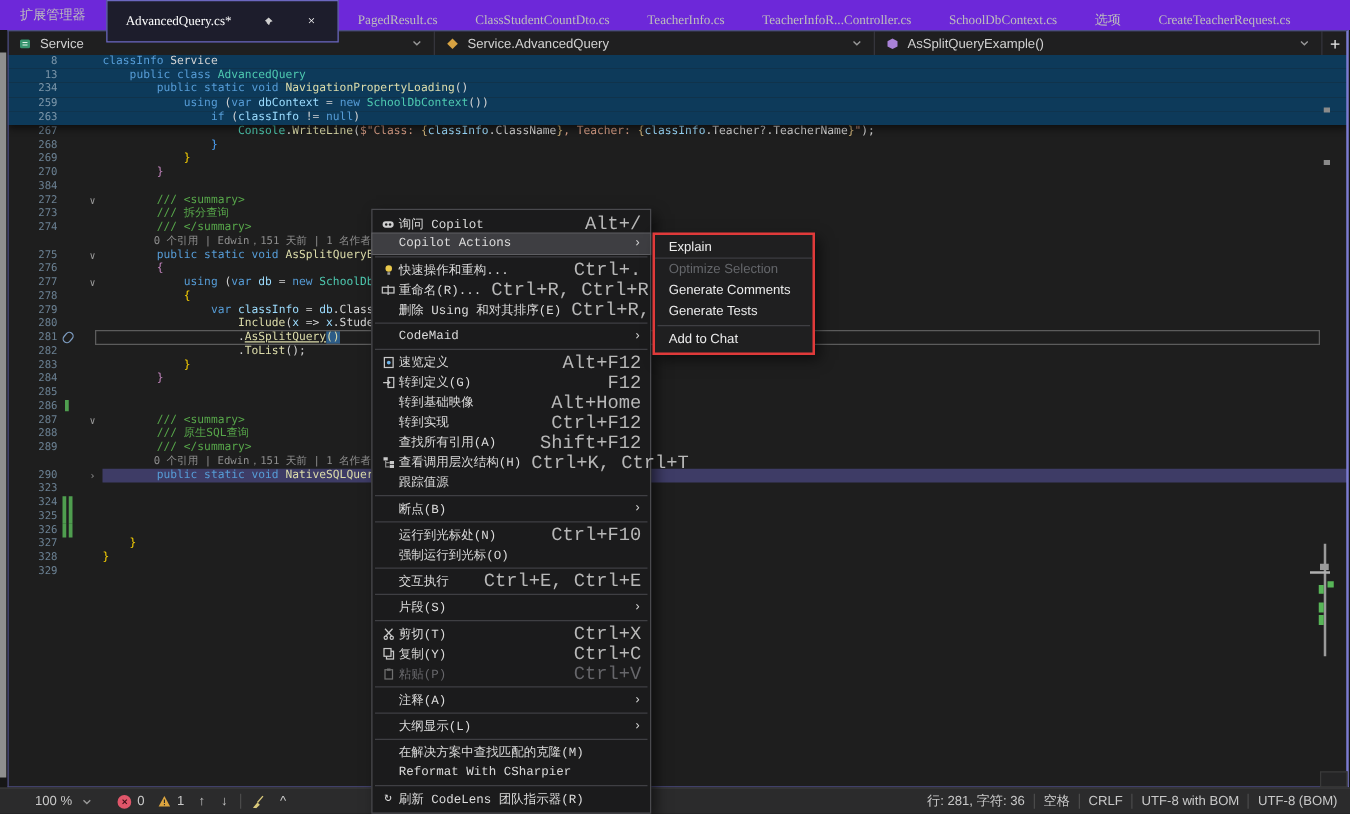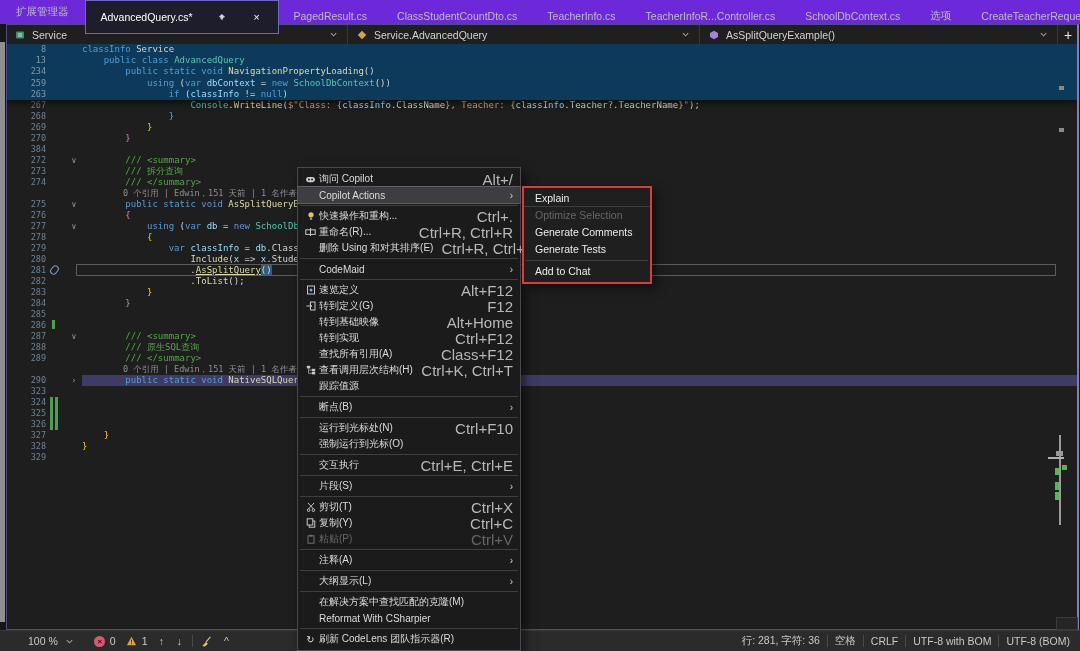--- a/index.html
+++ b/index.html
@@ -2,21 +2,21 @@
 <html><head>
 <meta charset="utf-8">
 <style>
   html,body{margin:0;padding:0;width:1080px;height:651px;background:#161616;overflow:hidden;
     font-family:"Liberation Sans","DejaVu Sans",sans-serif;}
   *{box-sizing:border-box;}
   
   #tabbar{position:absolute;left:0;top:0;width:1080px;height:24px;display:flex;align-items:stretch;
     background:#6d28d9;color:#bdbdbd;font-size:10.5px;z-index:20;}
   .ttab{display:flex;align-items:center;padding:0 16px;white-space:nowrap;}
-  .tab{display:flex;align-items:center;gap:23px;padding:16px 15px;white-space:nowrap;cursor:default;}
+  .tab{display:flex;align-items:center;gap:23px;padding:16px 15px;white-space:nowrap;cursor:default;font-family:Liberation Serif, serif;}
   .tab.active{background:#1d1d2c;border:1px solid #6c68c0;color:#fff;}
   
   #navbar{position:absolute;left:6px;top:24px;width:1072px;height:20px;background:#1f1f20;display:flex;
     align-items:stretch;font-size:10.5px;color:#d2d2d2;z-index:6;border-top:1px solid #3c3c55;}
   .dd{display:flex;align-items:center;gap:6px;padding:0 8px;border-right:1px solid #35353c;}
   .dd .chev{margin-left:auto;}
   .dd1{width:342px;}.dd2{width:352px;}.dd3{flex:1;}
   .plusbtn{width:20px;display:flex;align-items:center;justify-content:center;color:#e8e8e8;font-size:14px;}
   
   #editor{position:absolute;left:6px;top:44px;width:1072px;height:586px;background:#1e1e1e;overflow:hidden;z-index:5;}
@@ -41,21 +41,21 @@
   .tk-cm{color:#57a64a;}.tk-cl{color:#8f8f8f;font-size:8.5px;}
   .tk-by{color:#ffd602;}.tk-bb{color:#4fa7ff;}.tk-bp{color:#c586c0;}
   .tk-cb{display:inline-block;width:4px;height:9px;background:#b180d7;vertical-align:middle;}
   
   #leftstrip{position:absolute;left:0;top:42px;width:5px;height:580px;background:#8f8f8f;z-index:7;}
   #docframe{position:absolute;left:6px;top:24px;width:1073px;height:606px;border:1px solid #4c4c82;
     border-right:2px solid #7b7bd0;pointer-events:none;z-index:8;}
   .sbmark{position:absolute;z-index:9;}
   
   #ctxmenu{position:absolute;left:297px;top:167px;width:224px;background:#1b1b1c;border:1px solid #4a4a4e;
-    box-shadow:4px 4px 10px rgba(0,0,0,.55);padding:3px 0;z-index:50;font-size:10px;color:#dcdcdc;}
+    box-shadow:4px 4px 10px rgba(0,0,0,.55);padding:3px 0;z-index:50;font-size:10px;color:#dcdcdc;font-family:Liberation Mono, monospace;}
   .mi{height:16px;display:flex;align-items:center;padding:0 7px 0 4px;white-space:nowrap;}
   .mico{width:17px;flex:none;display:flex;align-items:center;justify-content:center;}
   .mlabel{flex:1;padding-right:8px;}
   .mshort{color:#b8b8b8;font-size:15px;}
   .marrow{width:8px;text-align:right;color:#cfcfcf;margin-left:4px;}
   .mi.hl{background:#3e3e42;outline:1px solid #5e5e62;}
   .mi.dis .mlabel,.mi.dis .mshort{color:#66666a;}
   .msep{height:1px;background:#3f3f43;margin:2px 2px;}
   
   #submenu{position:absolute;left:522px;top:186px;width:130px;background:#1f1f20;border:2px solid #e03a3a;
@@ -490,21 +490,21 @@
       <span class="mshort">Alt+Home</span>
     </div>
     <div class="mi">
       <span class="mico"></span>
       <span class="mlabel">转到实现</span>
       <span class="mshort">Ctrl+F12</span>
     </div>
     <div class="mi">
       <span class="mico"></span>
       <span class="mlabel">查找所有引用(A)</span>
-      <span class="mshort">Class+F12</span>
+      <span class="mshort">Shift+F12</span>
     </div>
     <div class="mi">
       <span class="mico">
         <span class="ico">
           <svg width="10" height="10" viewBox="0 0 10 10">
             <rect x="0.8" y="0.8" width="3.4" height="2.6" fill="#c8c8c8"></rect>
             <rect x="5.8" y="3.8" width="3.4" height="2.6" fill="#c8c8c8"></rect>
             <rect x="5.8" y="7" width="3.4" height="2.4" fill="#c8c8c8"></rect>
             <path d="M2.5 3.4v5h3.3M2.5 5.1h3.3" fill="none" stroke="#8a8a8a"></path>
           </svg>

